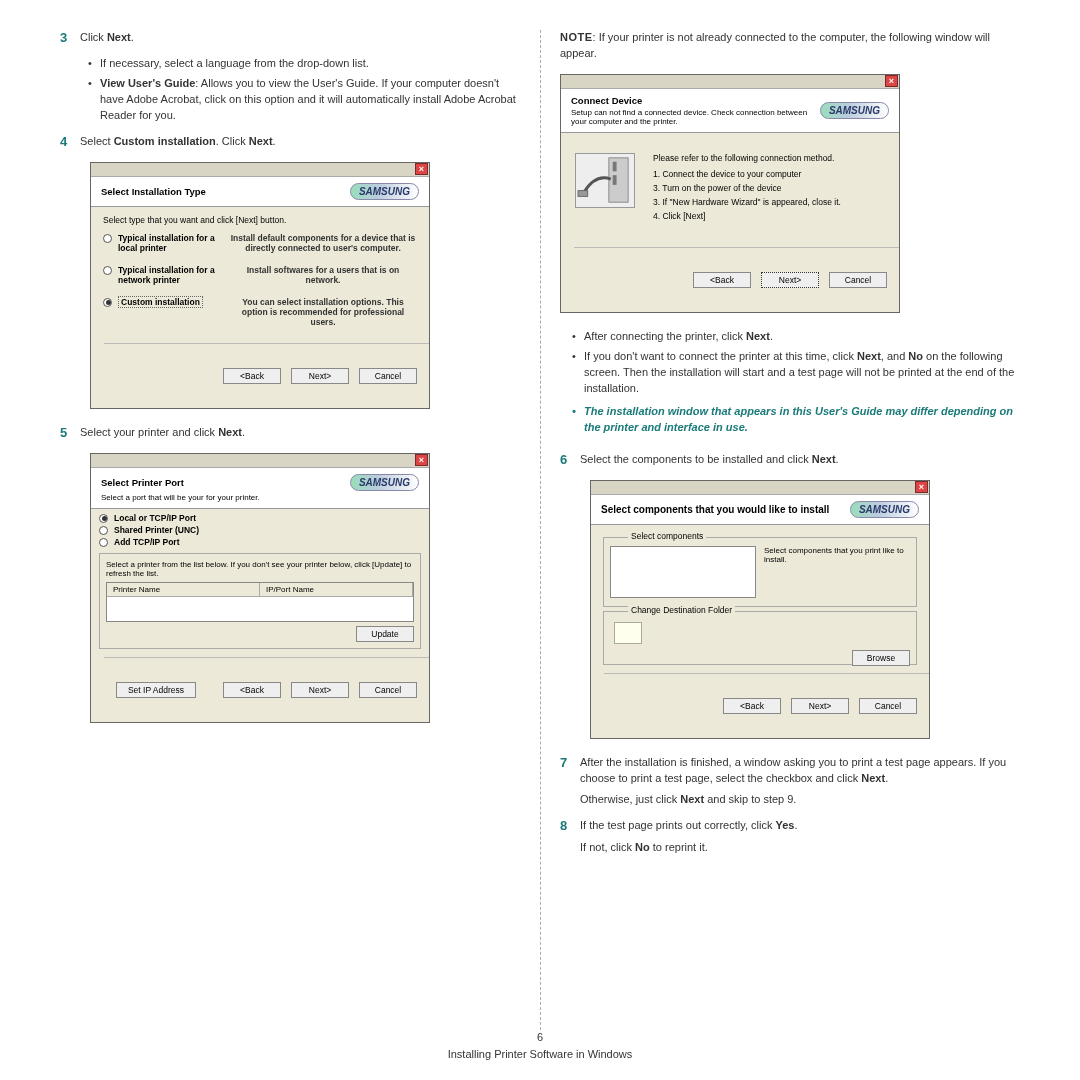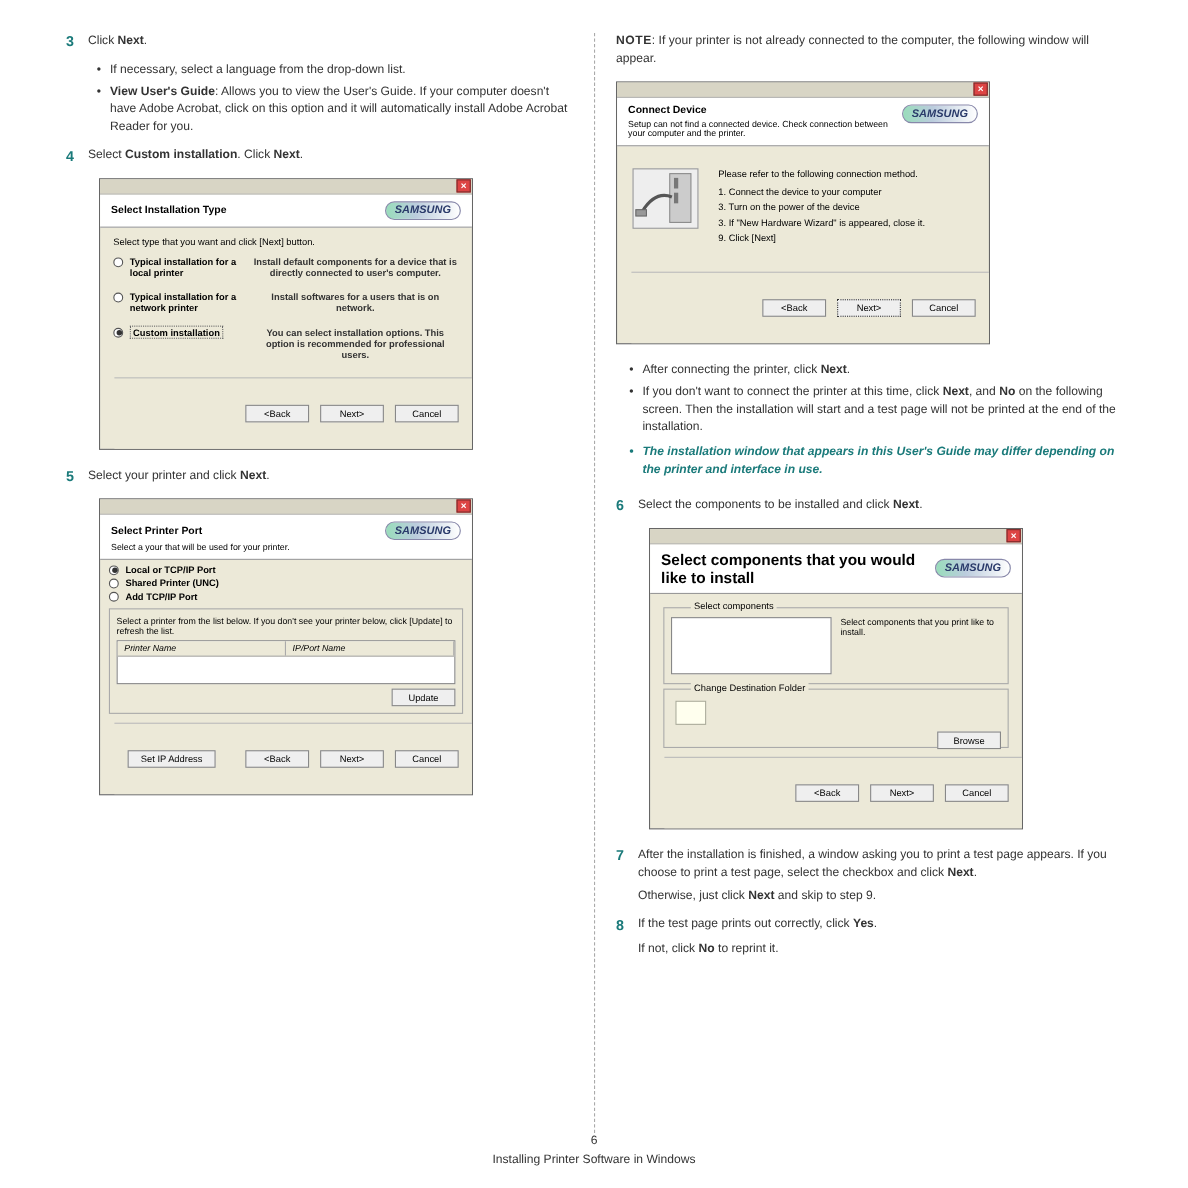--- a/index.html
+++ b/index.html
@@ -93,21 +93,21 @@
   .radio{display:flex;align-items:flex-start;gap:6px;margin-bottom:12px;font-weight:bold;}
   .radio .circle{width:9px;height:9px;border:1px solid #555;border-radius:50%;background:#fff;flex-shrink:0;margin-top:1px;}
   .radio .circle.sel::after{content:'';display:block;width:5px;height:5px;background:#333;border-radius:50%;margin:1.5px;}
   .radio .label{width:105px;flex-shrink:0;}
   .radio .selbox{border:1px dotted #666;padding:0 2px;}
   .radio .desc{flex:1;color:#333;text-align:center;}
   .groupbox{border:1px solid #aaa;margin:4px 0;padding:6px;position:relative;}
   .groupbox .legend{position:absolute;top:-7px;left:24px;background:#ece9d8;padding:0 3px;font-size:8.5px;}
   .listbox{border:1px solid #888;background:#fff;height:40px;}
   .listhead{display:flex;background:#ece9d8;border-bottom:1px solid #aaa;}
-  .listhead div{padding:2px 6px;border-right:1px solid #aaa;font-size:8px;font-style:italic;}
+  .listhead div{padding:2px 6px;border-right:1px solid #aaa;font-size:8px;}
   .page-footer{position:absolute;bottom:18px;left:0;right:0;text-align:center;font-size:11px;color:#333;line-height:1.5;}
   .il{display:inline-block;width:60px;height:55px;border:1px solid #999;background:#eee;margin-right:10px; vertical-align:top;}
   .il svg{width:100%;height:100%;}
   .foldericon{width:28px;height:22px;border:1px solid #aa9;background:#ffe;display:inline-block;margin:4px;}
 </style>
 </head>
 <body>
 
 <div class="columns">
 
@@ -178,21 +178,21 @@
 
     <div class="mock" style="width:340px">
       <div class="titlebar">
           <div class="closebtn">×</div>
         </div>
       <div class="header" style="flex-direction:column;align-items:stretch;gap:2px">
         <div style="display:flex;justify-content:space-between;align-items:center">
           <div class="htitle">Select Printer Port</div>
           <div class="logo">SAMSUNG</div>
         </div>
-        <div style="font-size:8px">Select a your that will be used for your printer.</div>
+        <div style="font-size:8px">Select a port that will be your for your printer.</div>
       </div>
       <div class="body" style="padding:4px 8px">
         <div class="radio" style="margin-bottom:2px">
             <div class="circle sel"></div>
             <div>Local or TCP/IP Port</div>
           </div>
         <div class="radio" style="margin-bottom:2px">
             <div class="circle"></div>
             <div>Shared Printer (UNC)</div>
           </div>
@@ -224,21 +224,21 @@
 
   <div class="col">
     <div class="note-block">
       <span class="smallcaps">NOTE</span><span>: If your printer is not already connected to the computer, the following window will appear.</span>
     </div>
 
     <div class="mock" style="width:340px;margin-left:0">
       <div class="titlebar">
           <div class="closebtn">×</div>
         </div>
-      <div class="header" style="align-items:flex-start">
+      <div class="header" style="align-items:center">
         <div style="flex:1">
           <div class="htitle">Connect Device</div>
           <div style="font-size:8px;margin-top:2px">Setup can not find a connected device. Check connection between your computer and the printer.</div>
         </div>
         <div class="logo">SAMSUNG</div>
       </div>
       <div class="body" style="display:flex;gap:8px;padding:20px 14px 26px">
         <div class="il">
           <svg viewBox="0 0 60 55">
               <rect x="34" y="4" width="20" height="46" fill="#ccc" stroke="#888"></rect>
@@ -246,21 +246,21 @@
               <rect x="38" y="22" width="4" height="10" fill="#777"></rect>
               <path d="M8 40 Q 20 20 36 26" fill="none" stroke="#555" stroke-width="3"></path>
               <rect x="2" y="38" width="10" height="6" fill="#999" stroke="#666"></rect>
             </svg>
         </div>
         <div>
           <div style="margin-bottom:6px">Please refer to the following connection method.</div>
           <div style="margin-bottom:4px">1. Connect the device to your computer</div>
           <div style="margin-bottom:4px">3. Turn on the power of the device</div>
           <div style="margin-bottom:4px">3. If "New Hardware Wizard" is appeared, close it.</div>
-          <div>9. Click [Next]</div>
+          <div>4. Click [Next]</div>
         </div>
       </div>
       <div class="footer">
         <div class="winbtn">&lt;Back</div>
         <div class="winbtn" style="border:1px dotted #333">Next&gt;</div>
         <div class="winbtn">Cancel</div>
       </div>
     </div>
 
     <div class="bullet-list" style="margin-left:12px;margin-bottom:6px">
@@ -283,21 +283,21 @@
       <div class="step-body">
         <span>Select the components to be installed and click </span><b>Next</b><span>.</span>
       </div>
     </div>
 
     <div class="mock" style="width:340px;margin-left:30px">
       <div class="titlebar">
           <div class="closebtn">×</div>
         </div>
       <div class="header">
-        <div class="htitle" style="font-size:14px">Select components that you would like to install</div>
+        <div class="htitle" style="font-size:10px">Select components that you would like to install</div>
         <div class="logo">SAMSUNG</div>
       </div>
       <div class="body">
         <div class="groupbox" style="height:70px;display:flex">
           <div class="legend">Select components</div>
           <div style="flex:1;border:1px solid #888;background:#fff;margin:2px 6px 2px 0"></div>
           <div style="flex:1;font-size:8px;padding:2px">Select components that you print like to install.</div>
         </div>
         <div class="groupbox" style="height:54px">
           <div class="legend">Change Destination Folder</div>

